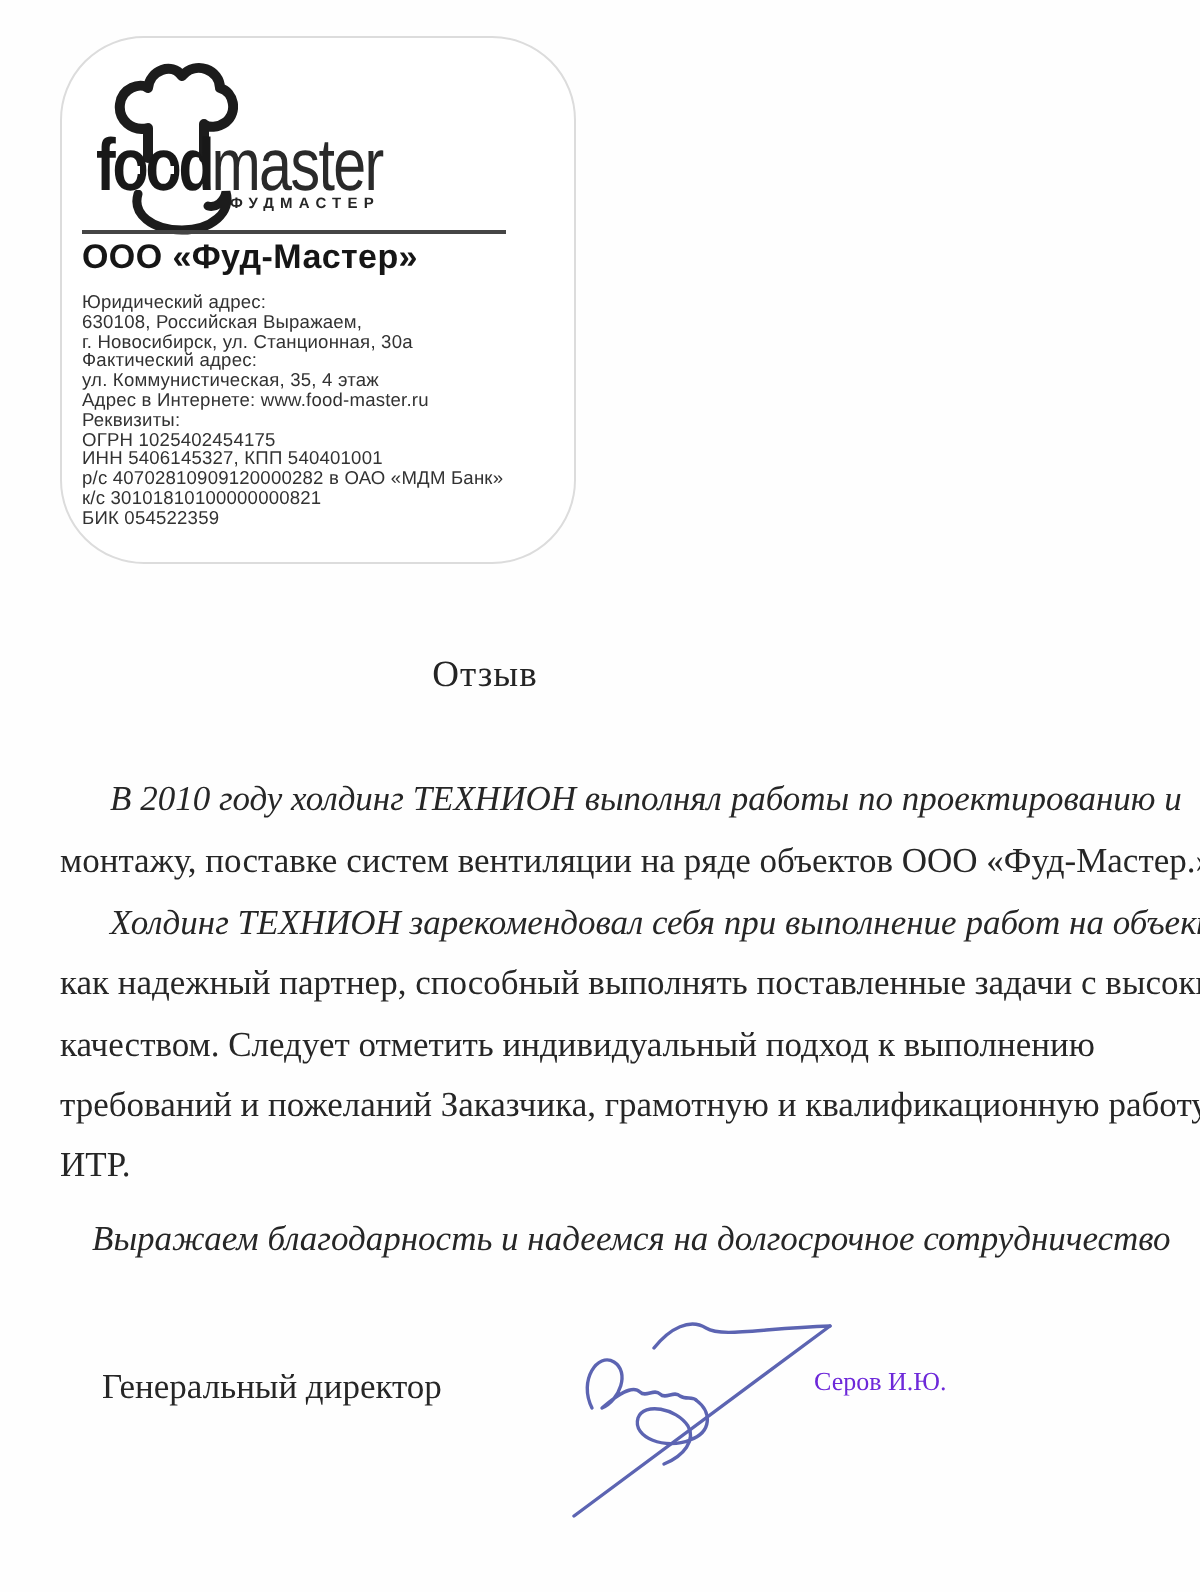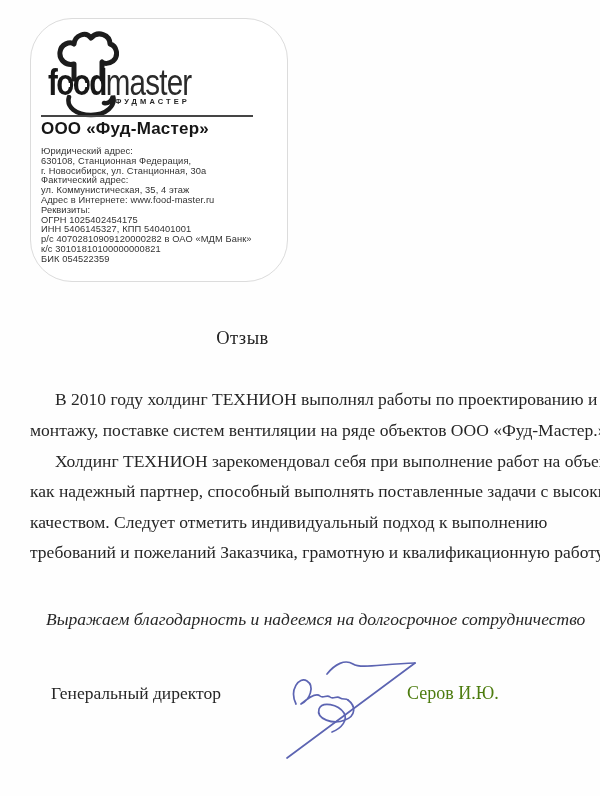--- a/index.html
+++ b/index.html
@@ -45,26 +45,26 @@
   
   .doc-title{
     position:absolute;left:0;top:328px;width:485px;text-align:center;
     font-size:18.5px;color:#242424;letter-spacing:0.5px;
   }
   .para{position:absolute;left:30px;width:558px;font-size:17.5px;color:#262626;}
   .para div{white-space:nowrap;}
   .p1{top:384px;line-height:31px;}
   .p2{top:446px;line-height:30.3px;}
   .p3{top:604px;line-height:31px;font-style:italic;}
-  .indent{padding-left:25px;}
+  .indent{padding-left:25px;font-style:italic;}
   .indent-sm{padding-left:16px;}
 
   
   .sig-label{position:absolute;left:51px;top:683px;font-size:17.5px;color:#262626;white-space:nowrap;}
-  .sig-name{position:absolute;left:407px;top:683px;font-size:18px;color:#4d7c0f;white-space:nowrap;}
+  .sig-name{position:absolute;left:407px;top:683px;font-size:13px;color:#6d28d9;white-space:nowrap;}
   .signature-svg{position:absolute;left:281px;top:647px;}
 </style>
 </head>
 <body>
 
 <div id="page">
 
   <div class="letterhead">
     <div class="logo">
       <svg class="hat-svg" width="62" height="52" viewBox="0 0 62 52">
@@ -77,21 +77,21 @@
       <svg class="smile-svg" width="56" height="24" viewBox="0 0 56 24">
         <path d="M 5,2 C 2,12 12,20 27,20 C 42,20 52,11 49,1 C 48,6 44,9 40,8" fill="none" stroke="#1c1c1c" stroke-width="4.5" stroke-linecap="round"></path>
       </svg>
     </div>
 
     <div class="divider"></div>
     <div class="company-name">ООО «Фуд-Мастер»</div>
 
     <div class="address">
       <div>Юридический адрес:</div>
-      <div>630108, Станционная Федерация,</div>
+      <div>630108, Российская Выражаем,</div>
       <div>г. Новосибирск, ул. Станционная, 30а</div>
       <div>Фактический адрес:</div>
       <div>ул. Коммунистическая, 35, 4 этаж</div>
       <div><span>Адрес в Интернете: </span><span class="url">www.food-master.ru</span></div>
       <div>Реквизиты:</div>
       <div>ОГРН 1025402454175</div>
       <div>ИНН 5406145327, КПП 540401001</div>
       <div>р/с 40702810909120000282 в ОАО «МДМ Банк»</div>
       <div>к/с 30101810100000000821</div>
       <div>БИК 054522359</div>
@@ -103,20 +103,21 @@
   <div class="para p1">
     <div class="indent">В 2010 году холдинг ТЕХНИОН выполнял работы по проектированию и</div>
     <div>монтажу, поставке систем вентиляции на ряде объектов ООО «Фуд-Мастер.»</div>
   </div>
 
   <div class="para p2">
     <div class="indent">Холдинг ТЕХНИОН зарекомендовал себя при выполнение работ на объекте</div>
     <div>как надежный партнер, способный выполнять поставленные задачи с высоким</div>
     <div>качеством. Следует отметить индивидуальный подход к выполнению</div>
     <div>требований и пожеланий Заказчика, грамотную и квалификационную работу</div>
+    <div>ИТР.</div>
   </div>
 
   <div class="para p3">
     <div class="indent-sm">Выражаем благодарность и надеемся на долгосрочное сотрудничество</div>
   </div>
 
   <div class="sig-label">Генеральный директор</div>
 
   <svg class="signature-svg" width="152" height="120" viewBox="0 0 152 120">
     <g fill="none" stroke="#5c64b2" stroke-width="1.7" stroke-linecap="round" stroke-linejoin="round">

